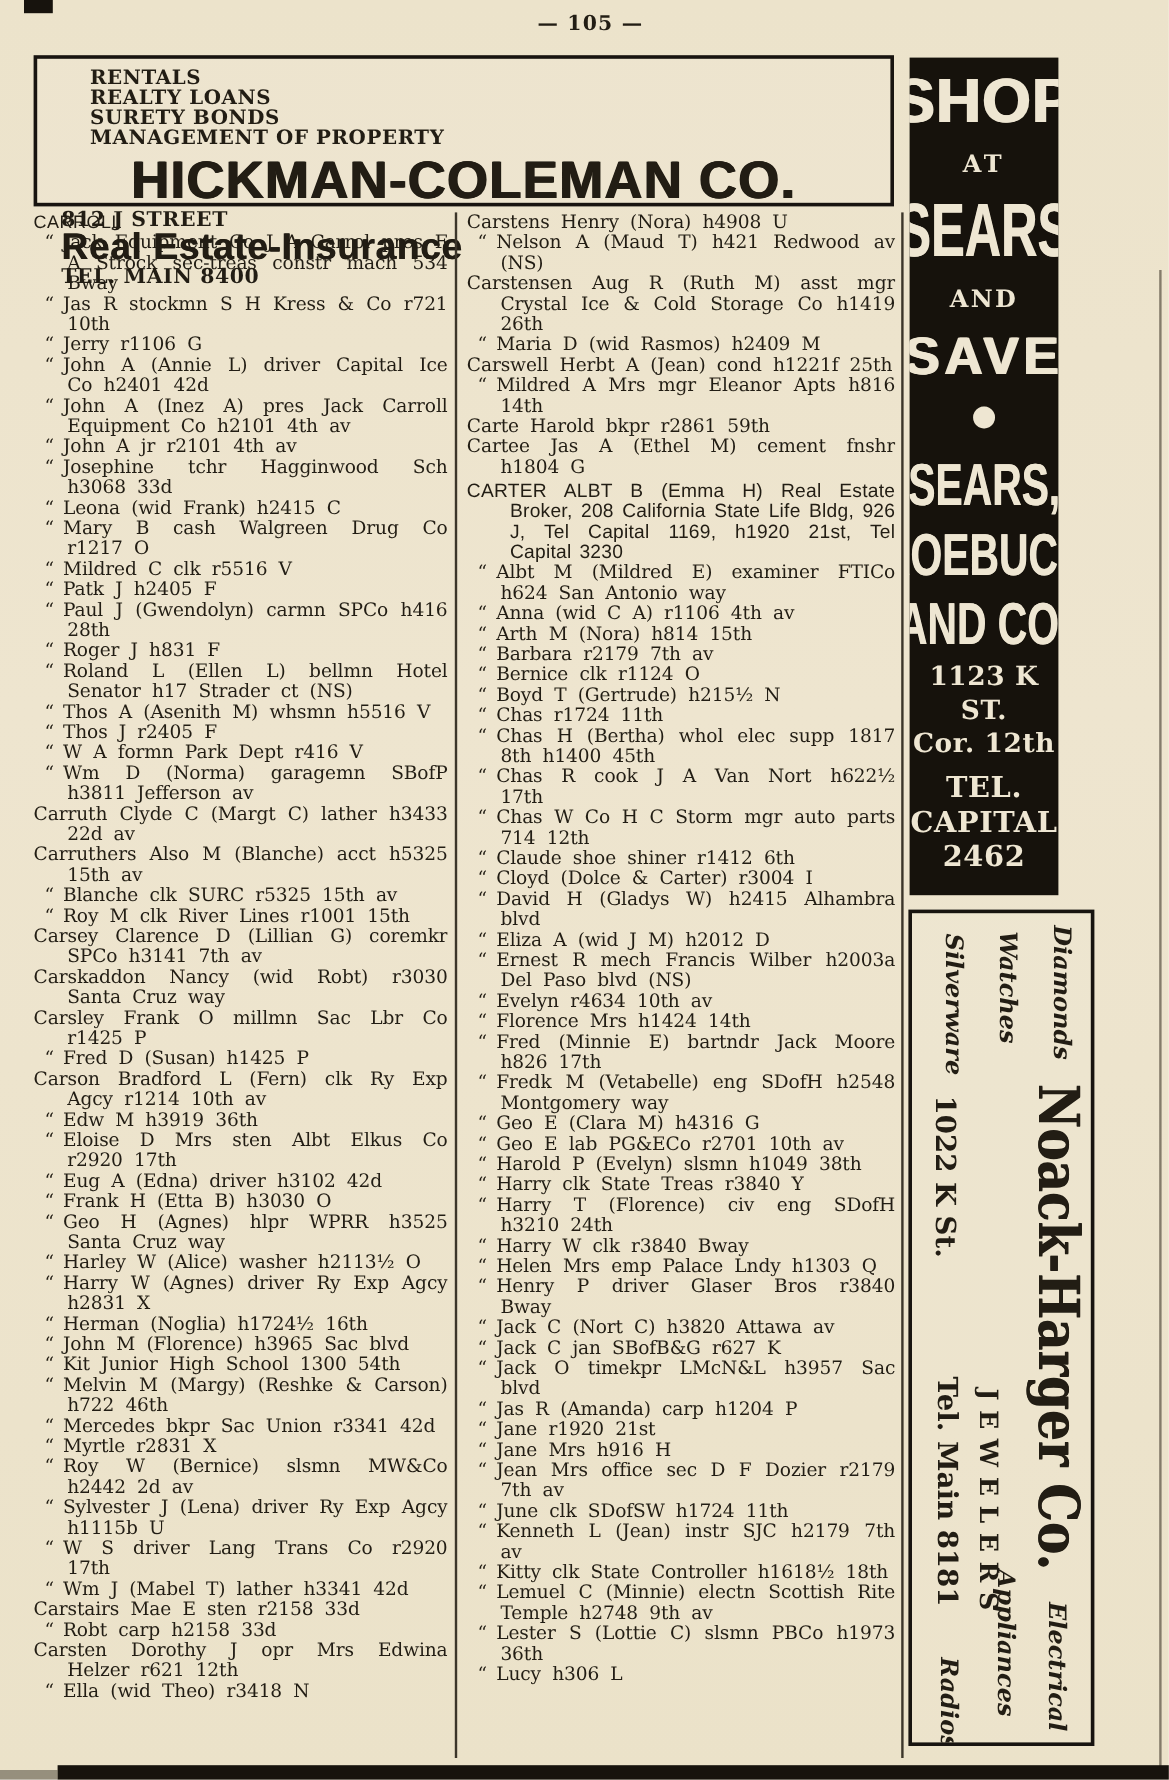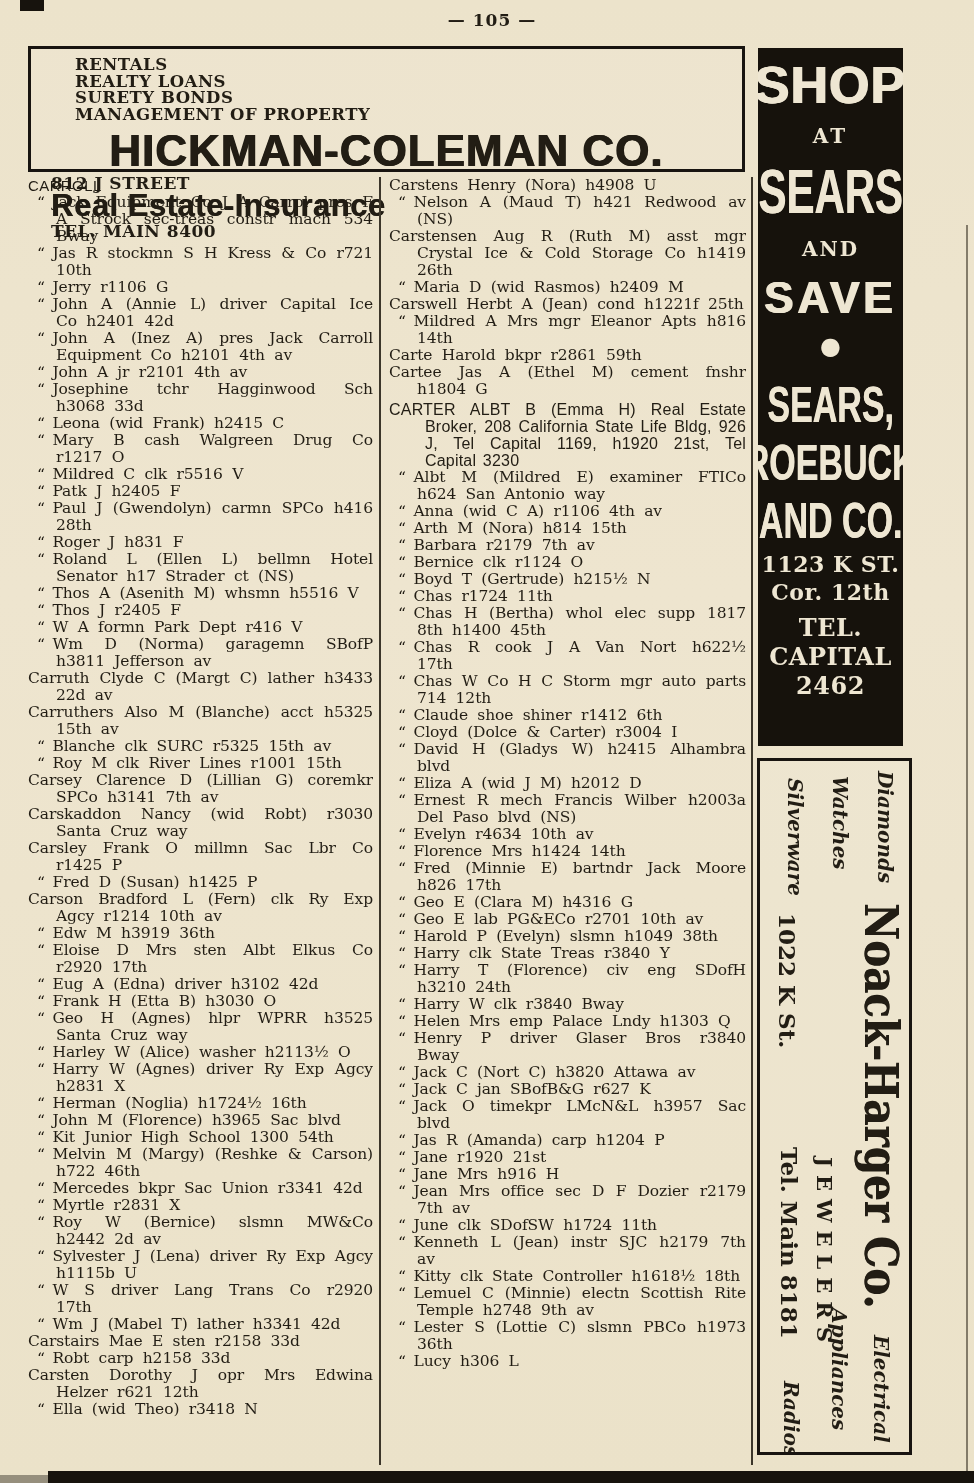--- a/index.html
+++ b/index.html
@@ -31,21 +31,21 @@
   .vrule{position:absolute;top:177px;width:2px;height:1288px;background:#3c362a;}
   .vrule.r1{left:379px;}
   .vrule.r2{left:751px;}
   .entry{text-align:justify;padding-left:28px;text-indent:-28px;}
   .entry.d{text-indent:-19px;}
   .entry.h{font-family:"Liberation Sans",sans-serif;font-weight:400;font-size:15px;
            letter-spacing:.4px;word-spacing:1px;padding-left:0;text-indent:0;text-align:left;}
   .entry.b{font-family:"Liberation Sans",sans-serif;font-weight:400;font-size:16px;
            letter-spacing:.2px;word-spacing:2px;padding-left:36px;text-indent:-36px;margin-top:3px;}
   
-  .sears{position:absolute;left:758px;top:48px;width:145px;height:698px;
+  .sears{position:absolute;left:758px;top:48px;width:124px;height:698px;
          background:#16120c;color:#eee6d2;display:flex;flex-direction:column;
          align-items:center;overflow:hidden;text-align:center;}
   .s-shop{font:700 52px/1 "Liberation Sans",sans-serif;letter-spacing:1px;margin-top:11px;
           text-shadow:.8px 0 0 currentColor,-.8px 0 0 currentColor;}
   .s-at{font:700 20px/1 "DejaVu Serif",serif;letter-spacing:3px;margin-top:15px;}
   .s-sears{font:700 42px/1 "Liberation Sans",sans-serif;transform:scaleY(1.5);margin-top:25px;
            text-shadow:.5px 0 0 currentColor;}
   .s-and{font:700 20px/1 "DejaVu Serif",serif;letter-spacing:2px;margin-top:26px;}
   .s-save{font:700 44px/1 "Liberation Sans",sans-serif;letter-spacing:4px;margin-top:17px;
           text-shadow:.8px 0 0 currentColor,-.8px 0 0 currentColor;}
@@ -179,20 +179,21 @@
       <div class="entry d">“ Chas R cook J A Van Nort h622½ 17th</div>
       <div class="entry d">“ Chas W Co H C Storm mgr auto parts 714 12th</div>
       <div class="entry d">“ Claude shoe shiner r1412 6th</div>
       <div class="entry d">“ Cloyd (Dolce &amp; Carter) r3004 I</div>
       <div class="entry d">“ David H (Gladys W) h2415 Alhambra blvd</div>
       <div class="entry d">“ Eliza A (wid J M) h2012 D</div>
       <div class="entry d">“ Ernest R mech Francis Wilber h2003a Del Paso blvd (NS)</div>
       <div class="entry d">“ Evelyn r4634 10th av</div>
       <div class="entry d">“ Florence Mrs h1424 14th</div>
       <div class="entry d">“ Fred (Minnie E) bartndr Jack Moore h826 17th</div>
+      <div class="entry d">“ Fredk M (Vetabelle) eng SDofH h2548 Montgomery way</div>
       <div class="entry d">“ Geo E (Clara M) h4316 G</div>
       <div class="entry d">“ Geo E lab PG&amp;ECo r2701 10th av</div>
       <div class="entry d">“ Harold P (Evelyn) slsmn h1049 38th</div>
       <div class="entry d">“ Harry clk State Treas r3840 Y</div>
       <div class="entry d">“ Harry T (Florence) civ eng SDofH h3210 24th</div>
       <div class="entry d">“ Harry W clk r3840 Bway</div>
       <div class="entry d">“ Helen Mrs emp Palace Lndy h1303 Q</div>
       <div class="entry d">“ Henry P driver Glaser Bros r3840 Bway</div>
       <div class="entry d">“ Jack C (Nort C) h3820 Attawa av</div>
       <div class="entry d">“ Jack C jan SBofB&amp;G r627 K</div>

